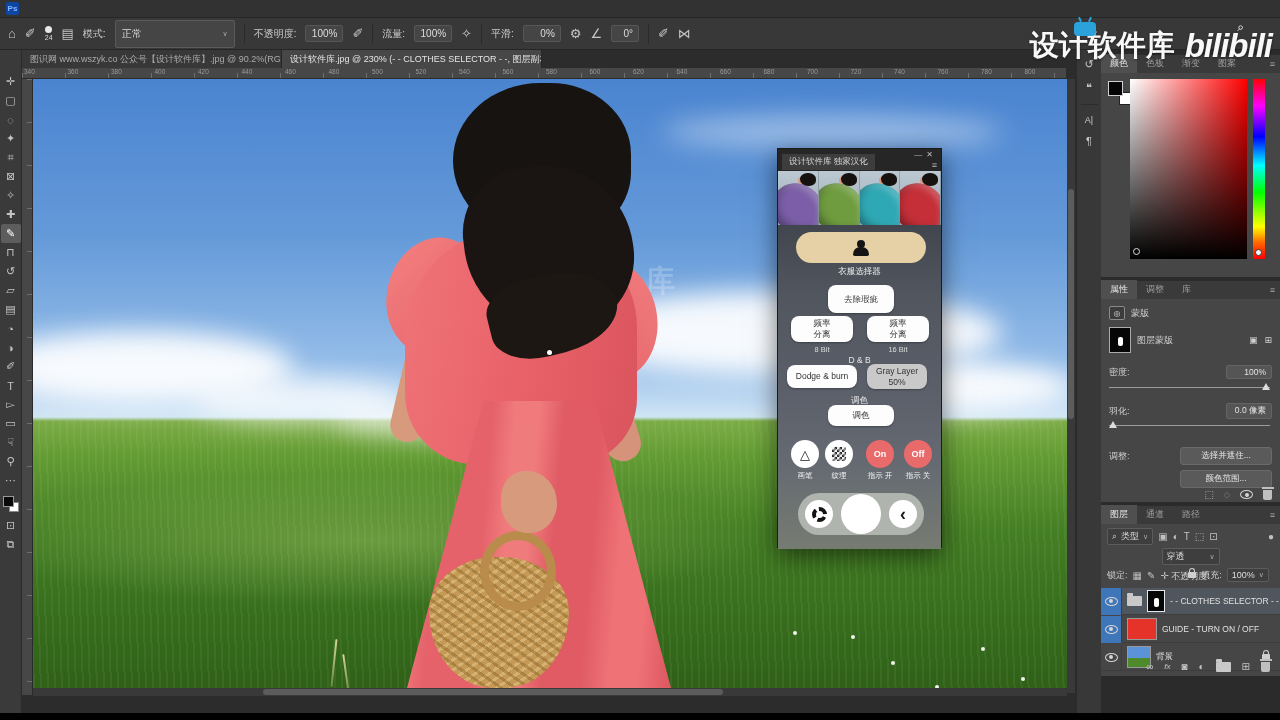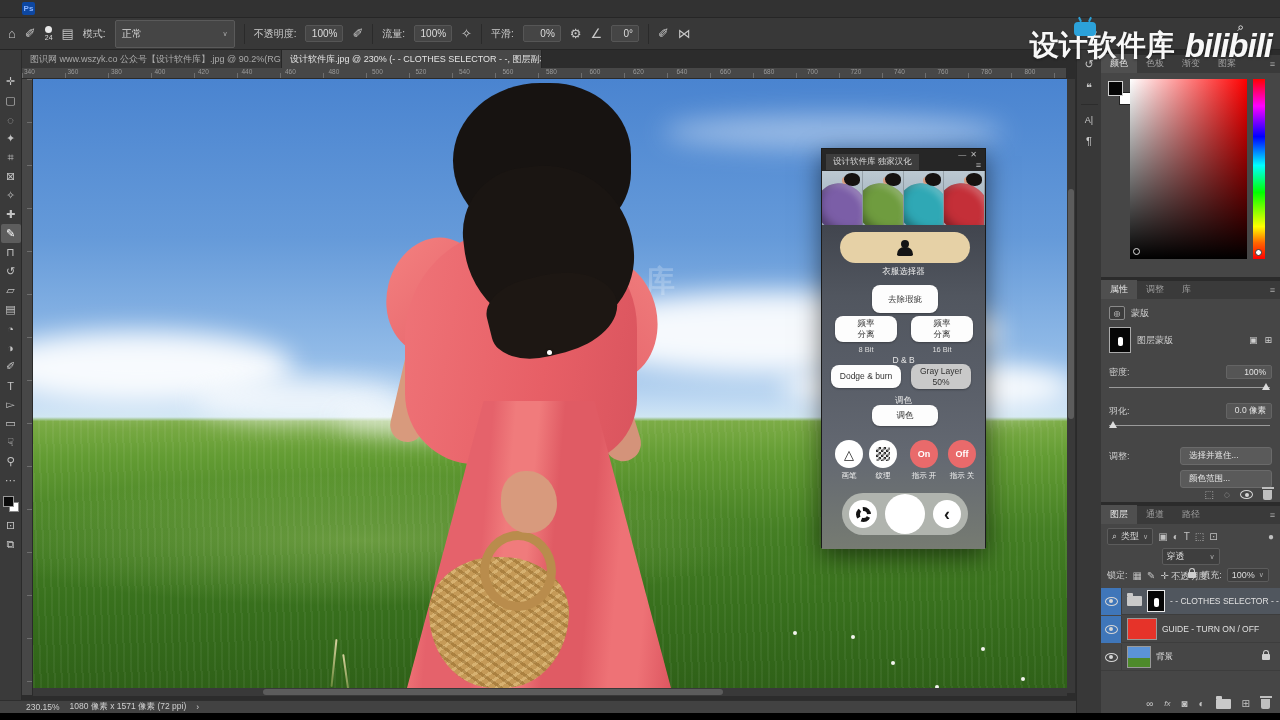--- a/index.html
+++ b/index.html
@@ -2,21 +2,21 @@
 <html><head>
 <meta charset="utf-8">
 <style>
   * { margin:0; padding:0; box-sizing:border-box; }
   html,body { background:#000; }
   body { font-family:"Liberation Sans","DejaVu Sans",sans-serif; }
   #stage { position:relative; width:1280px; height:720px; background:#2c2c2c; overflow:hidden; }
 
   
   .menubar { position:absolute; left:0; top:0; width:1280px; height:18px; background:#323232;
-             display:flex; align-items:center; gap:13px; padding-left:22px; border-bottom:1px solid #262626; z-index:30;}
+             display:flex; align-items:center; gap:13px; padding-left:6px; border-bottom:1px solid #262626; z-index:30;}
   .ps-logo { width:13px; height:13px; background:#0d47a1; color:#8ab4ff; font-size:8px; font-weight:bold;
              display:flex;align-items:center;justify-content:center; border-radius:2px; }
   .menubar span.mi { color:#dedede; font-size:11px; white-space:nowrap; cursor:default; }
 
   
   .optionsbar { position:absolute; left:0; top:18px; width:1280px; height:32px; background:#383838;
                 border-bottom:1px solid #252525; display:flex; align-items:center; gap:9px; padding-left:8px; z-index:30; font-size:10px; color:#ccc;}
   .obtn { color:#c8c8c8; font-size:13px; }
   .vsep { width:1px; height:20px; background:#2a2a2a; }
   .sel { background:#454545; border:1px solid #5a5a5a; border-radius:2px; padding:6px 6px; color:#ddd; font-size:10px; display:flex; gap:6px; align-items:center;}
@@ -92,21 +92,21 @@
   .brand { position:absolute; right:8px; top:26px; display:flex; align-items:center; gap:10px; z-index:60; opacity:.97;}
   .brand .cn { color:#fff; font-size:29px; font-weight:bold; text-shadow:0 1px 3px rgba(0,0,0,.4);}
   .brand .bili { position:relative; color:#fff; font-size:33px; font-weight:900; font-style:italic; letter-spacing:-1px; text-shadow:0 1px 3px rgba(0,0,0,.4);}
   .brand .tv { position:absolute; left:44px; top:-4px; width:22px; height:14px; background:#2ca6e0; border-radius:4px; }
   .brand .tv::before, .brand .tv::after { content:""; position:absolute; top:-5px; width:2px; height:5px; background:#2ca6e0;}
   .brand .tv::before { left:5px; transform:rotate(-25deg);}
   .brand .tv::after { right:5px; transform:rotate(25deg);}
   .brand .mag { position:absolute; right:28px; top:-6px; color:#fff; font-size:12px; }
 
   
-  .fpanel { position:absolute; left:777px; top:148px; width:165px; height:400px; z-index:35; box-shadow:0 8px 24px rgba(0,0,0,.55); background:#262626; border:1px solid #1b1b1b;margin-left:44px;}
+  .fpanel { position:absolute; left:777px; top:148px; width:165px; height:400px; z-index:35; box-shadow:0 8px 24px rgba(0,0,0,.55); background:#262626; border:1px solid #1b1b1b;}
   .fpanel-titlebar { height:22px; background:#262626; position:relative;}
   .fpanel-tab { position:absolute; left:4px; top:5px; background:#3d3d3d; color:#d8d8d8; font-size:8.5px; padding:2px 7px;}
   .fpanel-ctl { position:absolute; right:4px; top:1px; color:#bbb; font-size:8px; letter-spacing:4px;}
   .fpanel-menu { position:absolute; right:4px; top:11px; color:#bbb; font-size:9px;}
   .models { height:54px; display:flex; }
   .model { flex:1; position:relative; overflow:hidden; background:linear-gradient(180deg,#bcc9d2,#98a9b5); border-right:1px solid rgba(0,0,0,.18);}
   .model .mhair { position:absolute; left:55%; top:2px; width:16px; height:13px; background:#161210; border-radius:50% 50% 45% 55%;}
   .model .mface { position:absolute; left:50%; top:6px; width:6px; height:7px; background:#d79c80; border-radius:50%;}
   .model .cloak { position:absolute; left:-6px; top:13px; width:52px; height:48px; border-radius:45% 55% 40% 50%; transform:rotate(18deg); box-shadow:inset 3px -4px 8px rgba(0,0,0,.35), inset -3px 4px 6px rgba(255,255,255,.25);}
   .fpanel-body { height:324px; background:linear-gradient(180deg,#41454e 0%, #51565f 22%, #595e68 48%, #646972 72%, #767b72 100%); position:relative;}
@@ -156,24 +156,24 @@
   .cp-hue .pick { position:absolute; left:2px; bottom:3px; width:7px; height:7px; background:#fff; border-radius:50%; border:1px solid #333;}
 
   .propspanel { top:231px; height:221px; font-size:9px; color:#cfcfcf;}
   .prow { position:absolute; left:8px; right:8px; display:flex; align-items:center; gap:6px;}
   .iconbox { width:16px; height:14px; border:1px solid #8a8a8a; border-radius:2px; display:flex; align-items:center; justify-content:center; font-size:8px; color:#ddd; background:#3c3c3c;}
   .maskthumb { width:22px; height:26px; background:#060606; border:1px solid #aaa; position:relative;}
   .maskthumb::after { content:""; position:absolute; left:8px; top:9px; width:5px; height:9px; background:#fff; border-radius:2px;}
   .pvalbox { background:#555; border:1px solid #646464; border-radius:2px; padding:1px 5px; color:#e2e2e2; min-width:46px; text-align:right; font-size:8.5px;}
   .sliderline { position:absolute; left:8px; right:10px; height:1px; background:#9a9a9a;}
   .sl-thumb { position:absolute; top:-4px; width:0; height:0; border-left:4px solid transparent; border-right:4px solid transparent; border-bottom:7px solid #dcdcdc;}
-  .pbtn { background:#5a5a5a; border:1px solid #6a6a6a; border-radius:3px; color:#e5e5e5; font-size:8.5px; padding:2px 8px; }
+  .pbtn { background:#5a5a5a; border:1px solid #6a6a6a; border-radius:3px; color:#e5e5e5; font-size:8.5px; padding:2px 8px; text-align:center;}
   .picons { position:absolute; right:8px; display:flex; gap:10px; align-items:center; color:#bdbdbd; font-size:10px;}
 
-  .layerspanel { top:456px; height:207px; font-size:9px; color:#cfcfcf;}
+  .layerspanel { top:456px; height:170px; font-size:9px; color:#cfcfcf;}
   .lrow { position:absolute; left:6px; right:6px; display:flex; align-items:center; gap:5px;}
   .filterbox { background:#3e3e3e; border:1px solid #5c5c5c; border-radius:2px; padding:1px 4px; display:flex; gap:4px; align-items:center; color:#ddd;}
   .licn { color:#c0c0c0; font-size:10px;}
   .layerrow { position:absolute; left:0; width:179px; height:27px; display:flex; align-items:center; gap:5px; border-bottom:1px solid #3d3d3d;}
   .layerrow.selected { background:#50565e; }
   .eyecell { width:21px; height:27px; display:flex; align-items:center; justify-content:center; border-right:1px solid #3d3d3d;}
   .eyecell.on { background:#3f76b9; }
   .eye { width:13px; height:9px; border:1px solid #d5d5d5; border-radius:50%; position:relative;}
   .eye::after { content:""; position:absolute; left:3.5px; top:1.5px; width:4px; height:4px; background:#d5d5d5; border-radius:50%;}
   .folder { width:15px; height:10px; background:#c9c9c9; border-radius:1px; position:relative; }
@@ -620,20 +620,15 @@
         <span style="font-size:8px; font-style:italic;">fx</span>
         <span>◙</span>
         <span>◐</span>
         <span class="folder"></span>
         <span>⊞</span>
         <span class="trash"></span>
       </div>
     </div>
   </div>
 
-  <div class="statusbar">
-    <span>230.15%</span>
-    <span>1080 像素 x 1571 像素 (72 ppi)</span>
-    <span>›</span>
-  </div>
 
   <div class="letterbox-b"></div>
 </div>
 
 </body></html>

